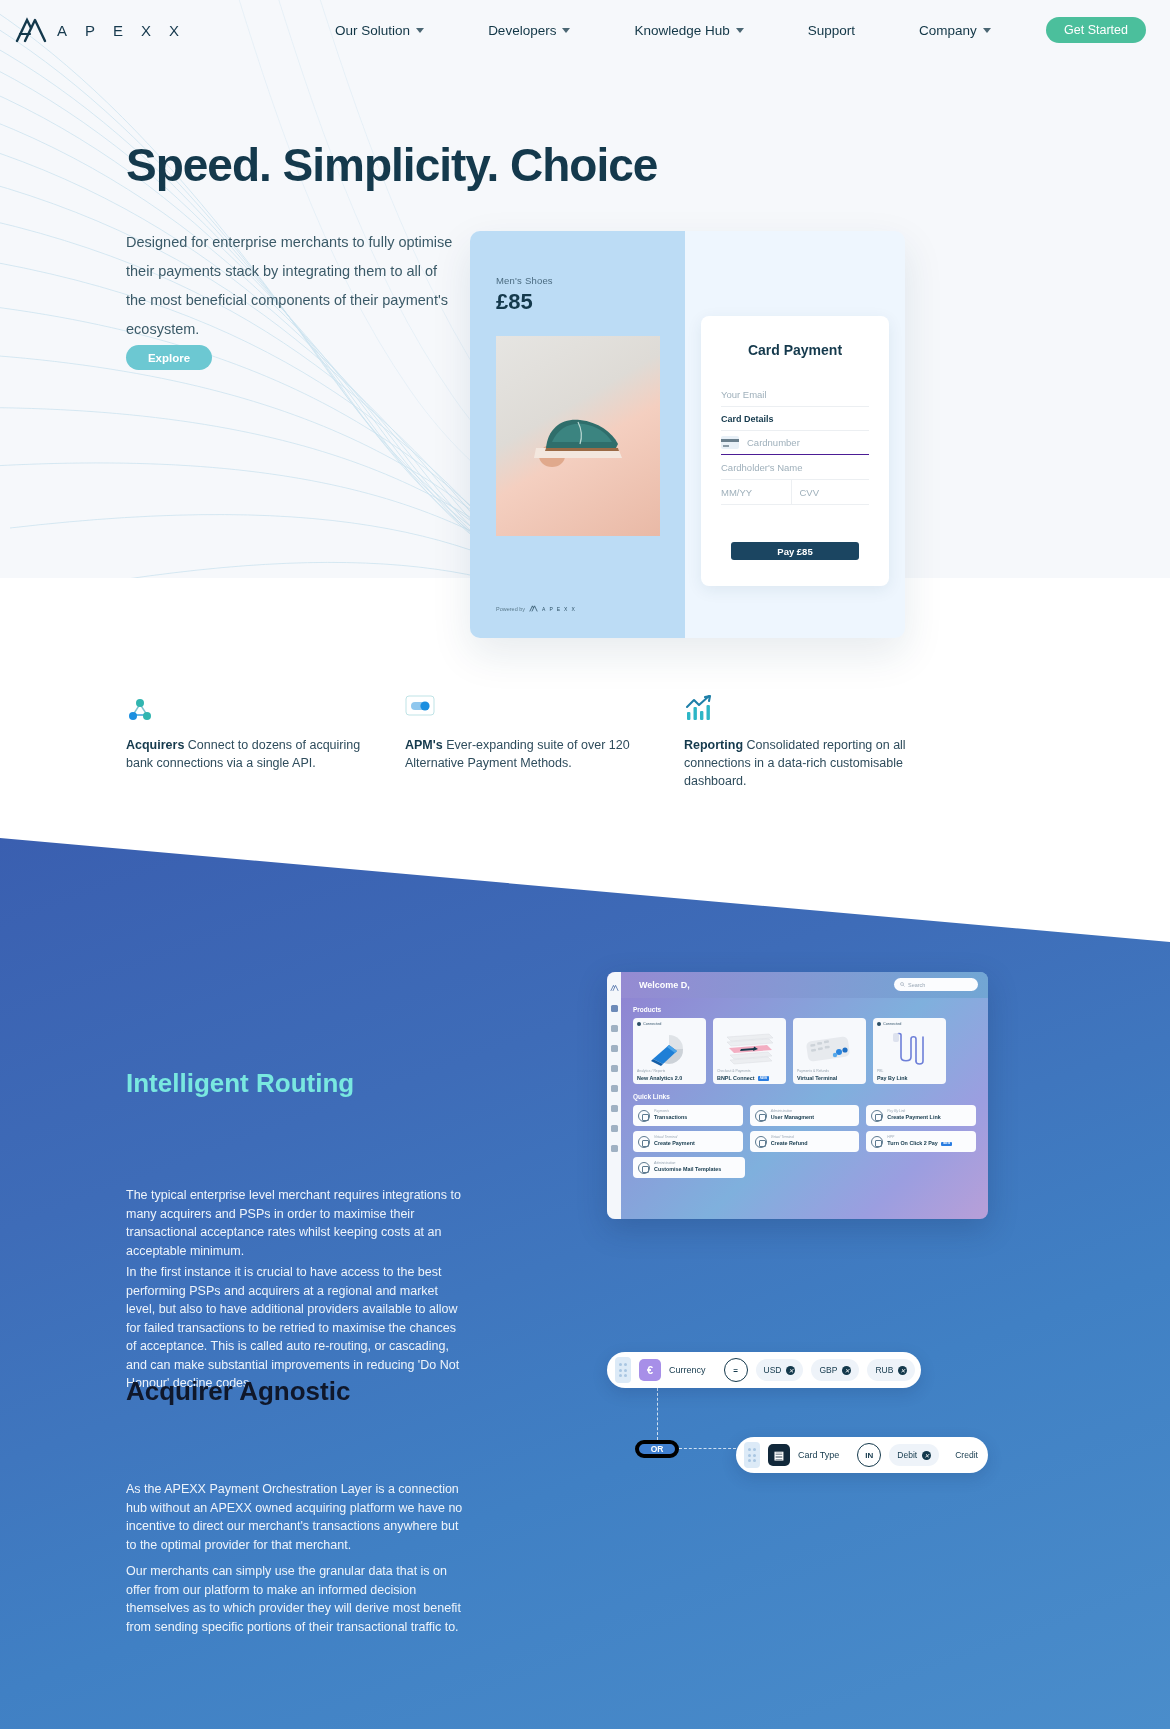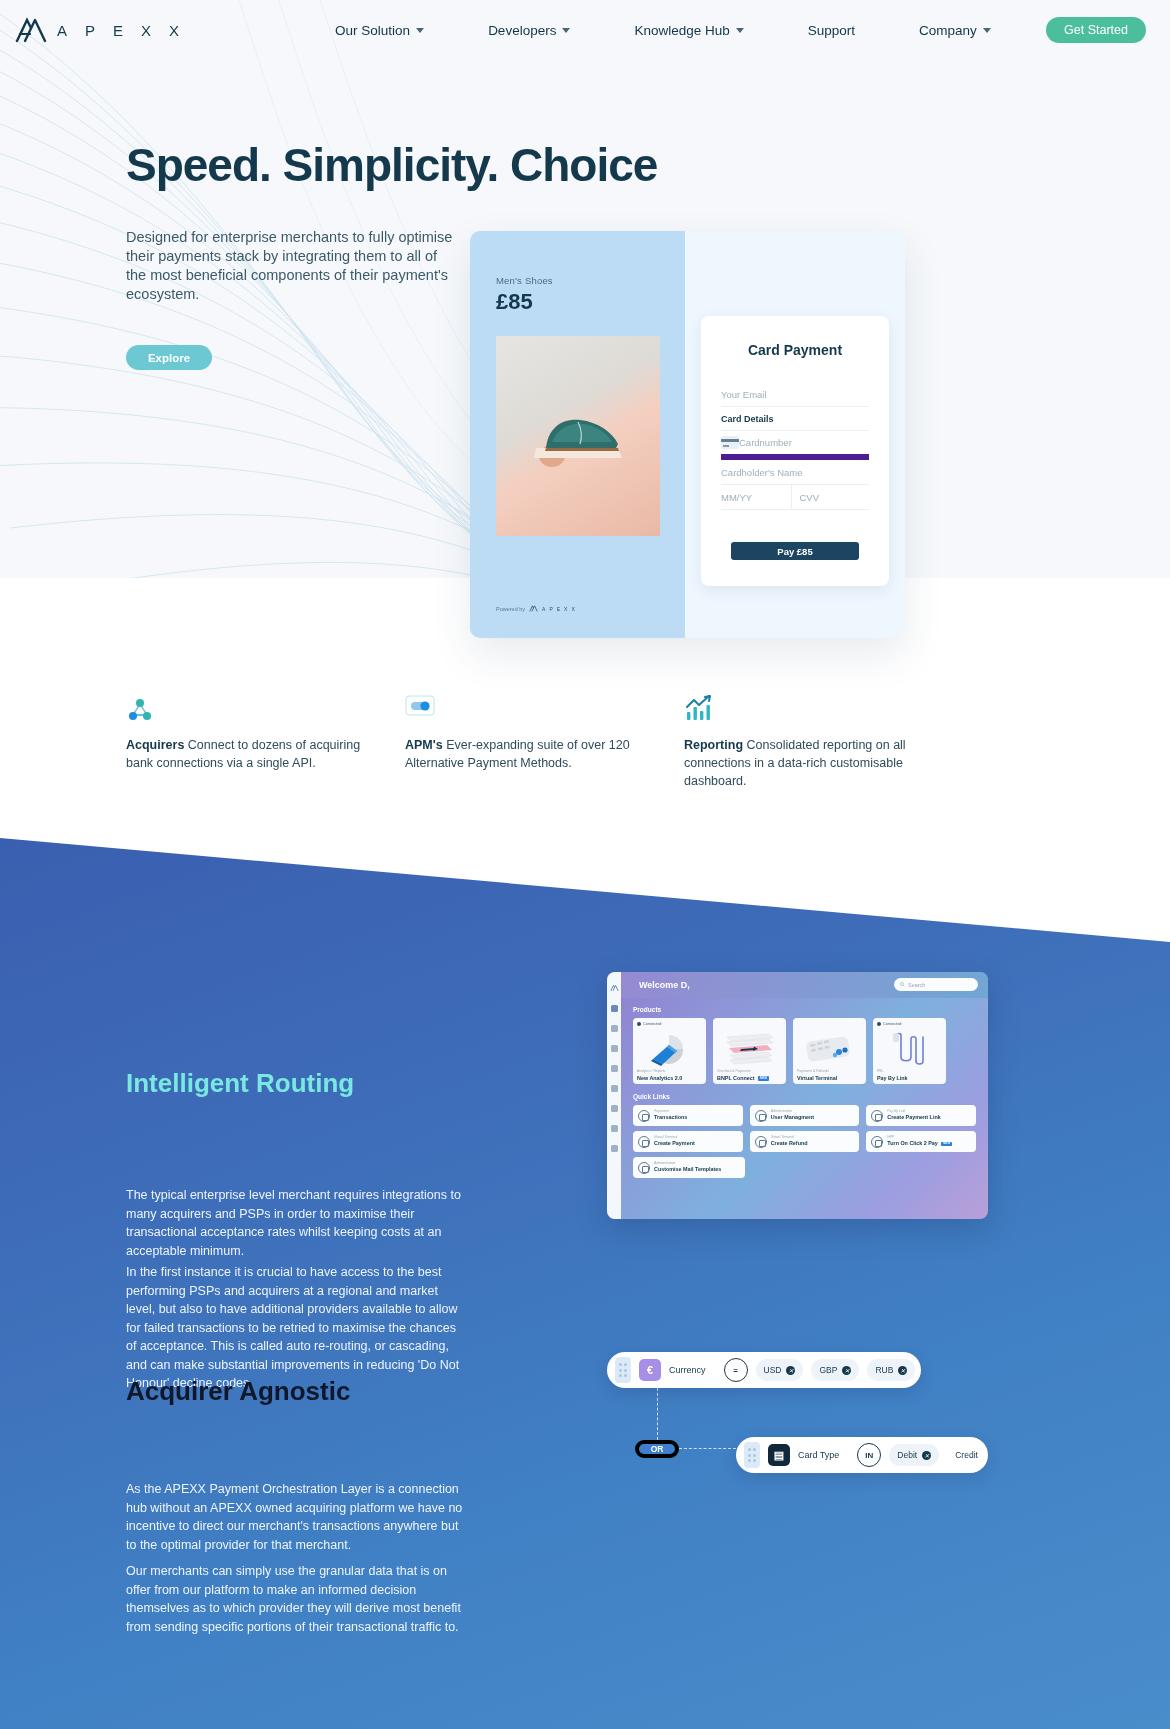--- a/index.html
+++ b/index.html
@@ -47,21 +47,21 @@
     padding: 0 18px; height: 26px; font-size: 12.5px; cursor: pointer;
     font-family: "Liberation Sans", sans-serif;
   }
 
   .hero-title {
     position: absolute; left: 126px; top: 138px;
     font-size: 46px; font-weight: 700; color: #14394c; letter-spacing: -1px;
   }
   .hero-sub {
     position: absolute; left: 126px; top: 228px; width: 330px;
-    font-size: 14.5px; line-height: 19px; color: #3b5a68;
+    font-size: 14.5px; line-height: 29px; color: #3b5a68;
   }
   .explore-btn {
     position: absolute; left: 126px; top: 345px;
     width: 86px; height: 25px; border-radius: 13px;
     background: #6cc8d2; color: #fff; border: none;
     font-size: 11.5px; font-weight: 700; cursor: pointer;
     font-family: "Liberation Sans", sans-serif;
   }
 
   
@@ -92,21 +92,21 @@
     position:absolute; left:16px; top:85px; width:188px; height:270px;
     background:#fff; border-radius:8px; box-shadow: 0 4px 16px rgba(20,60,90,.08);
   }
   .pay-title { text-align:center; margin-top:26px; font-size:14px; font-weight:700; color:#14394c; }
   .pay-fields { margin: 24px 20px 0 20px; }
   .pf { border-bottom:1px solid #eceff2; padding:7px 0 6px 0; font-size:9.5px; color:#9fb0bb; }
   .pf-label { font-size:9px; font-weight:700; color:#14394c; border-bottom:1px solid #eceff2; padding:7px 0 6px 0;}
   .pf-row { display:flex; border-bottom:1px solid #eceff2; }
   .pf-row .pf { border-bottom:none; flex:1; }
   .pf-row .pf:first-child { border-right:1px solid #eceff2; }
-  .pf-card { display:flex; align-items:center; border-bottom:6px solid #4c1d95; padding:5px 0;text-align:right; }
+  .pf-card { display:flex; align-items:center; gap:8px; border-bottom:1px solid #4c1d95; padding:5px 0;text-align:right; }
   .card-icon { width:18px;height:13px;background:#e8f0f7;border-radius:2px;position:relative;flex:none;}
   .card-icon::before{content:"";position:absolute;left:0;top:2.5px;width:18px;height:3px;background:#6a7f8d;}
   .card-icon::after{content:"";position:absolute;left:2px;bottom:2px;width:6px;height:2px;background:#8a9ba7;}
   .pay-btn {
     position:absolute; left:30px; bottom:26px; width:128px; height:18px;
     background:#1b4561; color:#fff; border:none; border-radius:3px;
     font-size:9.5px; font-weight:700; cursor:pointer;
     font-family: "Liberation Sans", sans-serif;
   }
 

